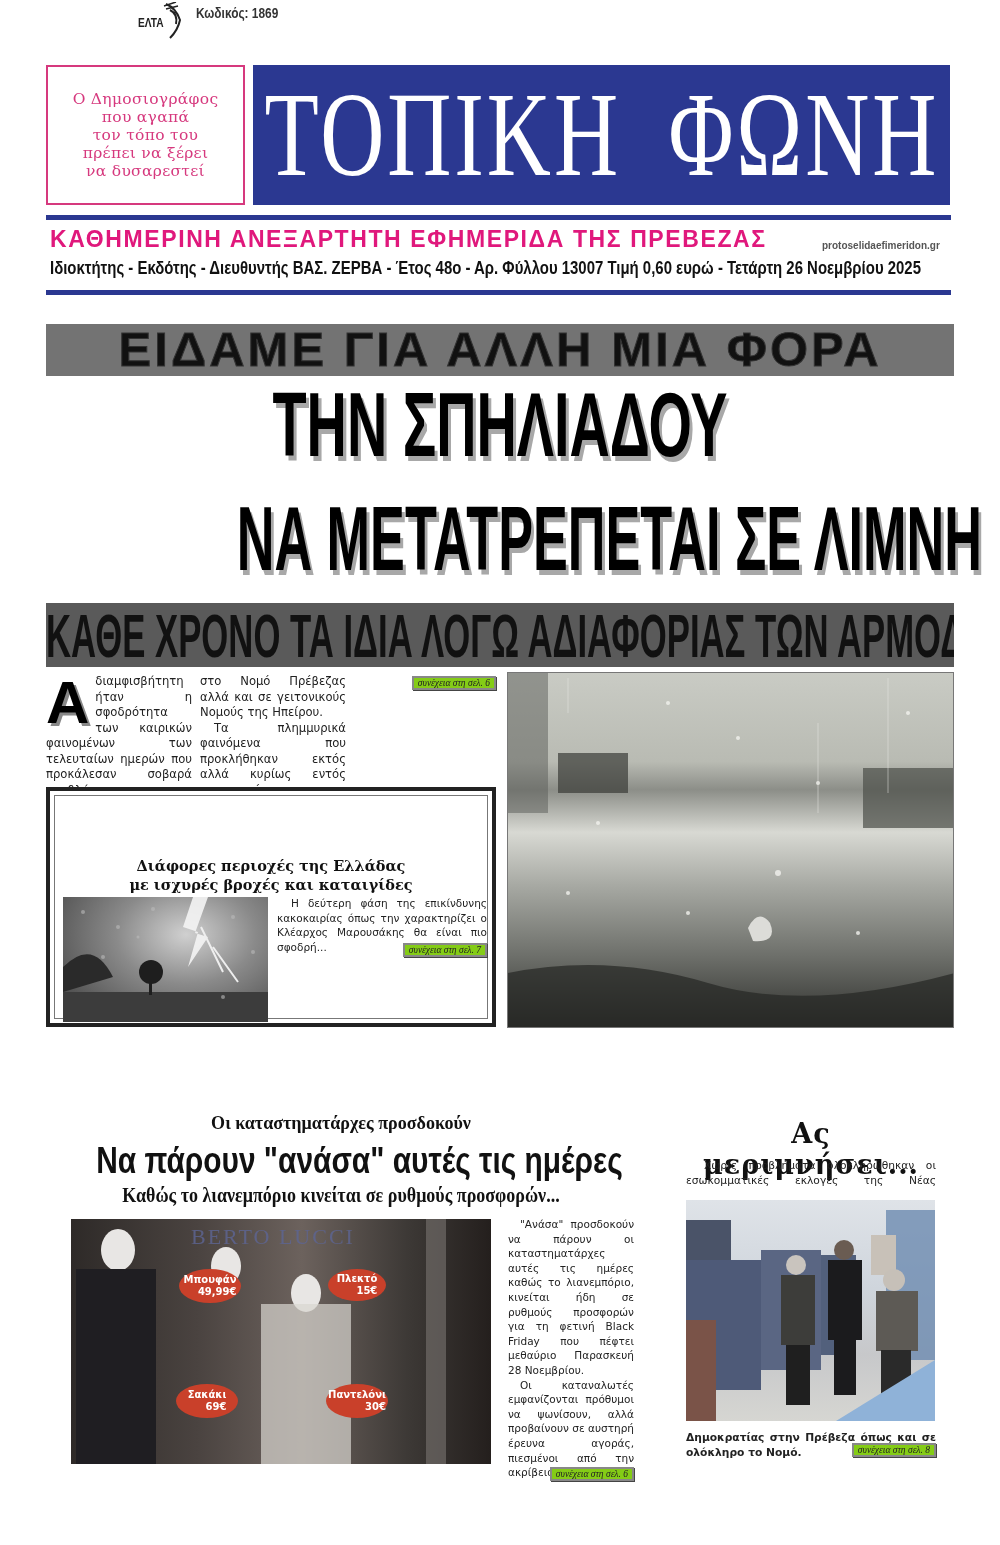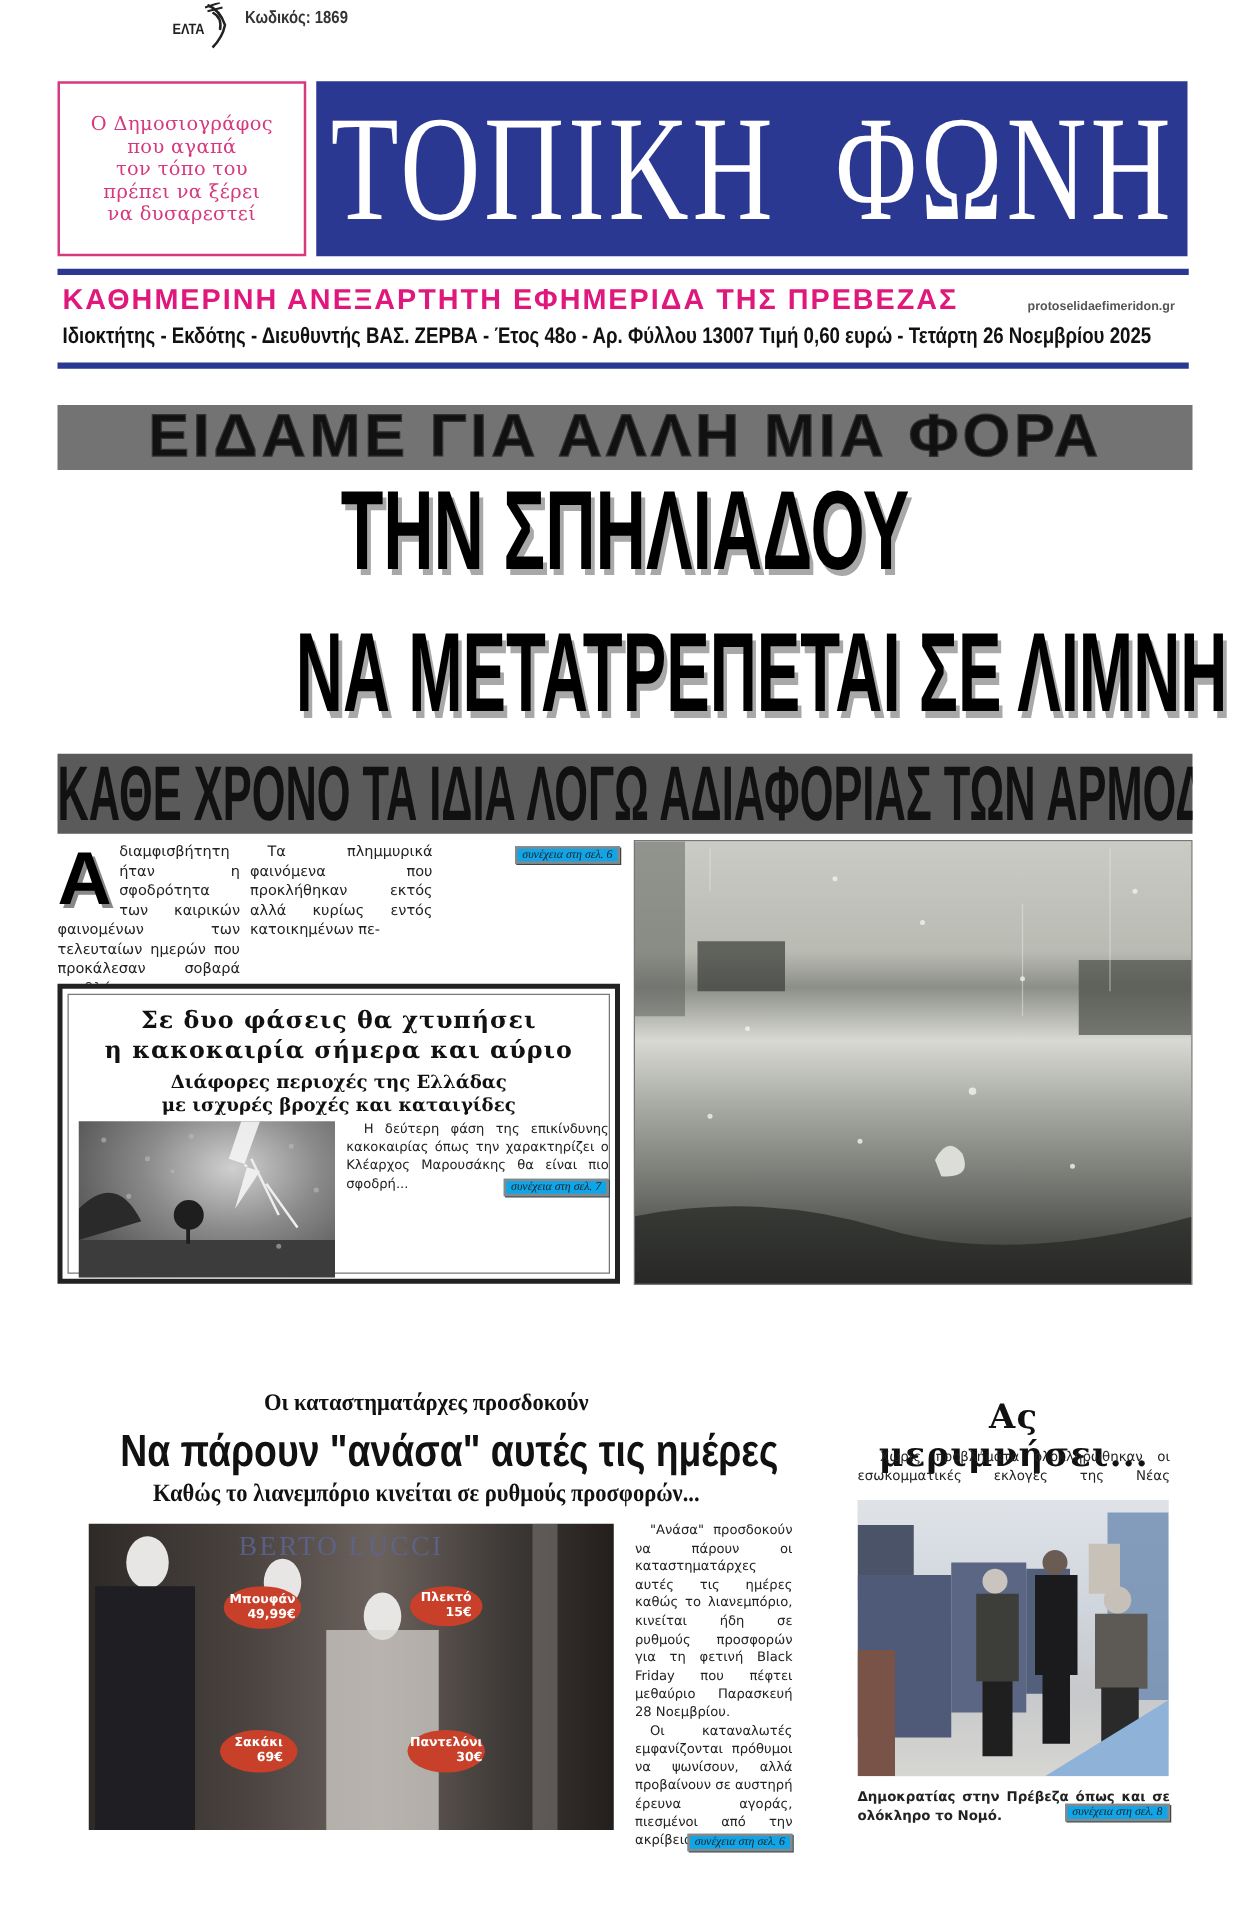--- a/index.html
+++ b/index.html
@@ -30,21 +30,21 @@
   .hl1 { top: 380px; }
   .hl2 { top: 494px; }
   .hl2 { transform: scaleX(0.58); }
   .deck-bar { left: 46px; top: 603px; width: 908px; height: 64px; background: #5a5a5a; overflow:hidden; }
   .deck { position:absolute; left: 0; top: 2px; width: 908px; text-align:center; font: bold 62px/1 "Liberation Sans", sans-serif; color:#111; white-space: nowrap; transform: scaleX(0.56); transform-origin: left; width: 1640px; }
 
   
   .lead { left: 46px; top: 672px; width: 450px; height: 112px; font: 11.6px/15.5px "DejaVu Sans", sans-serif; color: #222; }
   .lead-col { position:absolute; top: 2px; width: 146px; text-align: justify; }
   .dropcap { float:left; font: bold 60px/50px "Liberation Sans", sans-serif; color: #000; margin: 4px 6px 0 0; text-shadow: 3px 3px 0 #888; }
-  .cont-tag { display:inline-block; border: 2px solid #888; box-shadow: 1px 1px 0 #444; font: italic 9.5px "Liberation Serif", serif; padding: 0 4px; color:#222; background:#0ea5e9; }
+  .cont-tag { display:inline-block; border: 2px solid #888; box-shadow: 1px 1px 0 #444; font: italic 9.5px "Liberation Serif", serif; padding: 0 4px; color:#222; background:#84cc16; }
 
   
   .wbox { left: 46px; top: 787px; width: 450px; height: 240px; border: 4px solid #222; background: #fff; }
   .wbox-inner { position:absolute; left: 4px; top: 4px; right: 4px; bottom: 4px; border: 1px solid #777; }
   .wb-h1 { position:absolute; left:0; right:0; top: 8px; text-align:center; font: bold 19px/24px "DejaVu Serif", serif; color:#111; letter-spacing: 0.8px; white-space: pre-line; }
   .wb-h2 { position:absolute; left:0; right:0; top: 60px; text-align:center; font: bold 14.5px/19px "DejaVu Serif", serif; color:#111; white-space: pre-line; }
   .wb-img { position:absolute; left: 8px; top: 101px; width: 205px; height: 125px; background: radial-gradient(ellipse at 60% 30%, #d0d0d0 0%, #8a8a8a 40%, #3a3a3a 100%); overflow:hidden; }
   .wb-text { position:absolute; left: 222px; top: 100px; width: 210px; font: 10.5px/14.5px "DejaVu Sans", sans-serif; color:#222; text-align: justify; }
   .wb-text p { text-indent: 14px; }
 
@@ -107,33 +107,32 @@
 <div class="abs deck-bar">
   <div class="deck">ΚΑΘΕ ΧΡΟΝΟ ΤΑ ΙΔΙΑ ΛΟΓΩ ΑΔΙΑΦΟΡΙΑΣ ΤΩΝ ΑΡΜΟΔΙΩΝ</div>
 </div>
 
 <div class="abs lead">
   <div class="lead-col" style="left:0;">
     <span class="dropcap">Α</span>
     <span>διαμφισβήτητη ήταν η σφοδρότητα των καιρικών φαινομένων των τελευταίων ημερών που προκάλεσαν σοβαρά προβλήματα</span>
   </div>
   <div class="lead-col" style="left:154px;">
+    <p>στο Νομό Πρέβεζας αλλά και σε γειτονικούς Νομούς της Ηπείρου.</p>
     <p style="text-indent:14px;">Τα πλημμυρικά φαινόμενα που προκλήθηκαν εκτός αλλά κυρίως εντός κατοικημένων πε-</p>
   </div>
   <div class="lead-col" style="left:304px;">
     <div style="text-align:right; margin-top:1px;">
       <span class="cont-tag">συνέχεια στη σελ. 6</span>
     </div>
   </div>
 </div>
 
 <div class="abs wbox">
   <div class="wbox-inner">
-    <div class="wb-h1">Σε δυο φάσεις θα χτυπήσει
-η κακοκαιρία σήμερα και αύριο</div>
     <div class="wb-h2">Διάφορες περιοχές της Ελλάδας
 με ισχυρές βροχές και καταιγίδες</div>
     <div class="wb-img">
       <svg width="205" height="125" viewBox="0 0 205 125">
         <rect x="0" y="95" width="205" height="30" fill="#3c3c3c"></rect>
         <path d="M0 70 Q30 40 50 80 L0 95Z" fill="#2a2a2a"></path>
         <circle cx="88" cy="75" r="12" fill="#1e1e1e"></circle>
         <rect x="86" y="80" width="3" height="18" fill="#1e1e1e"></rect>
         <path d="M130 0 L120 30 L135 35 L125 70 L145 40 L132 36 L145 0Z" fill="#f4f4f4" opacity="0.9"></path>
         <path d="M138 30 L160 75 M150 50 L175 85" stroke="#eee" stroke-width="2"></path>

